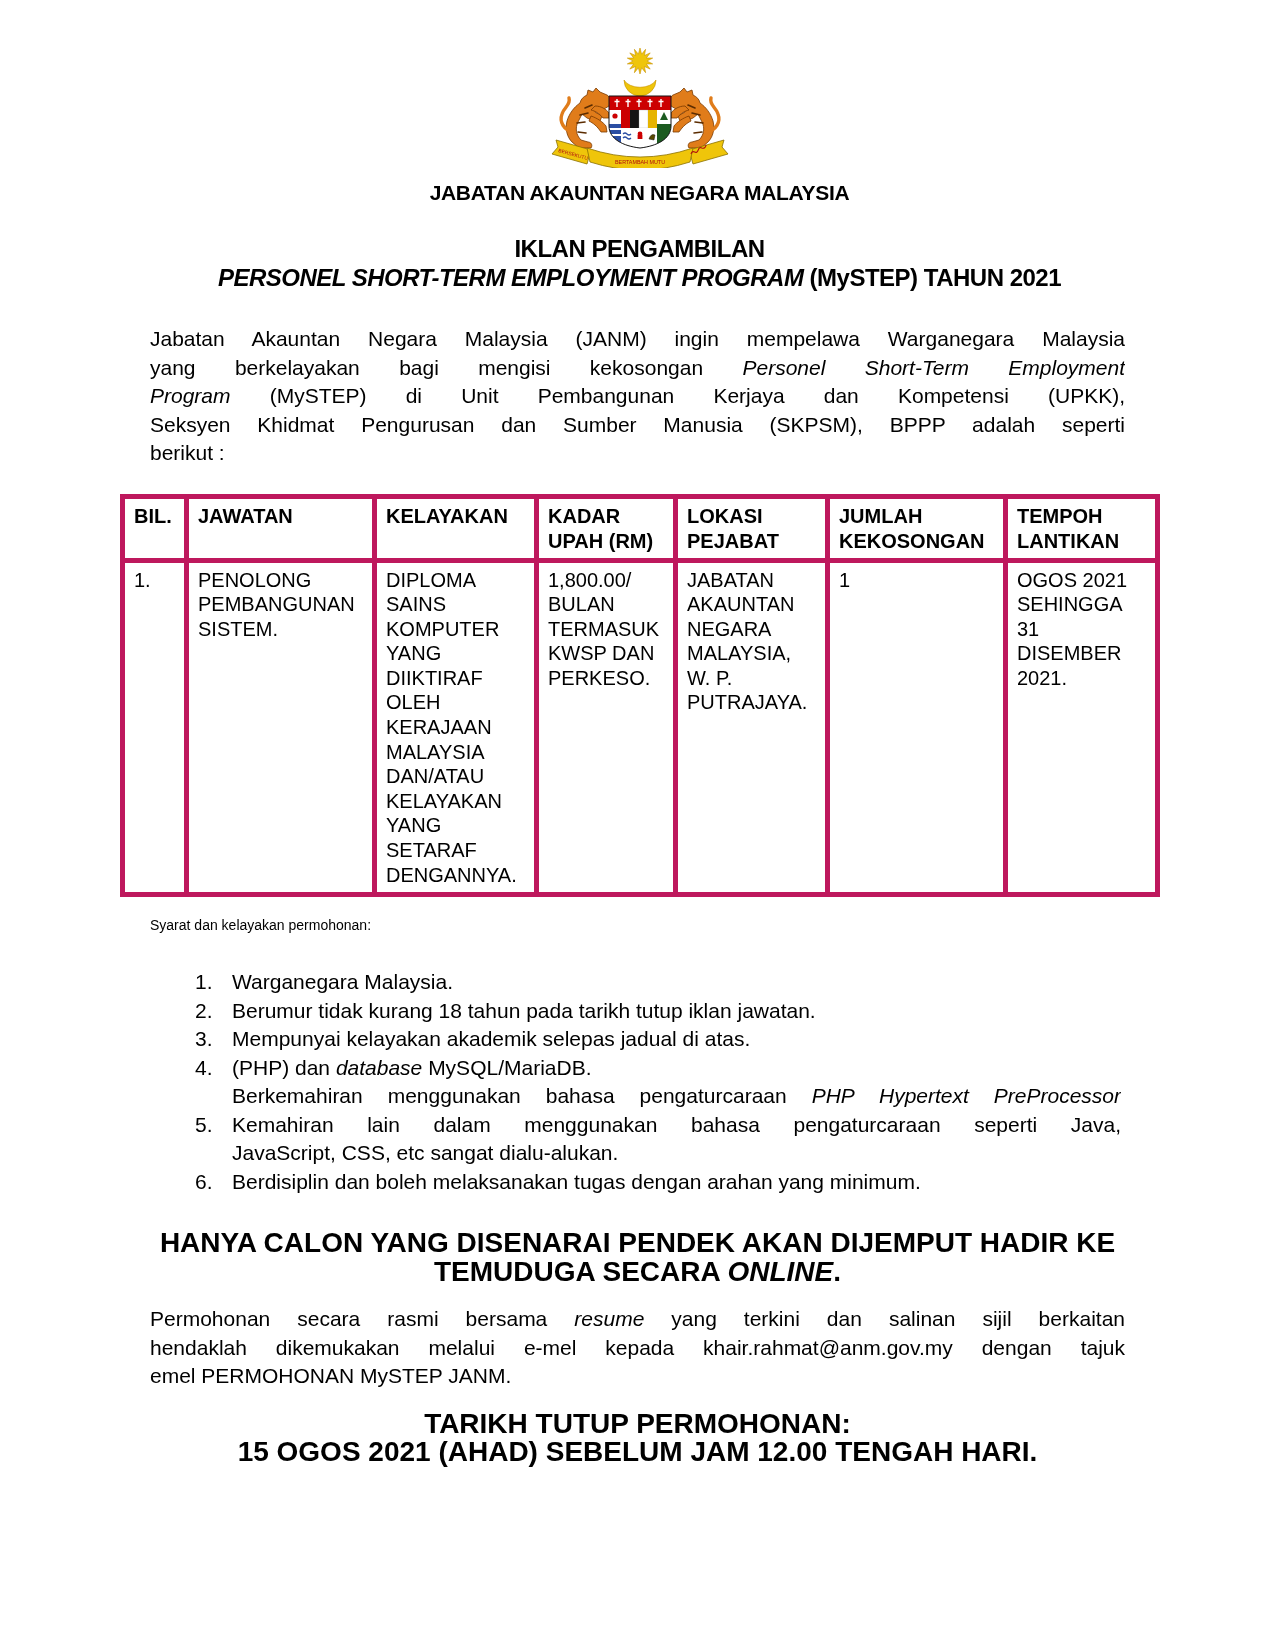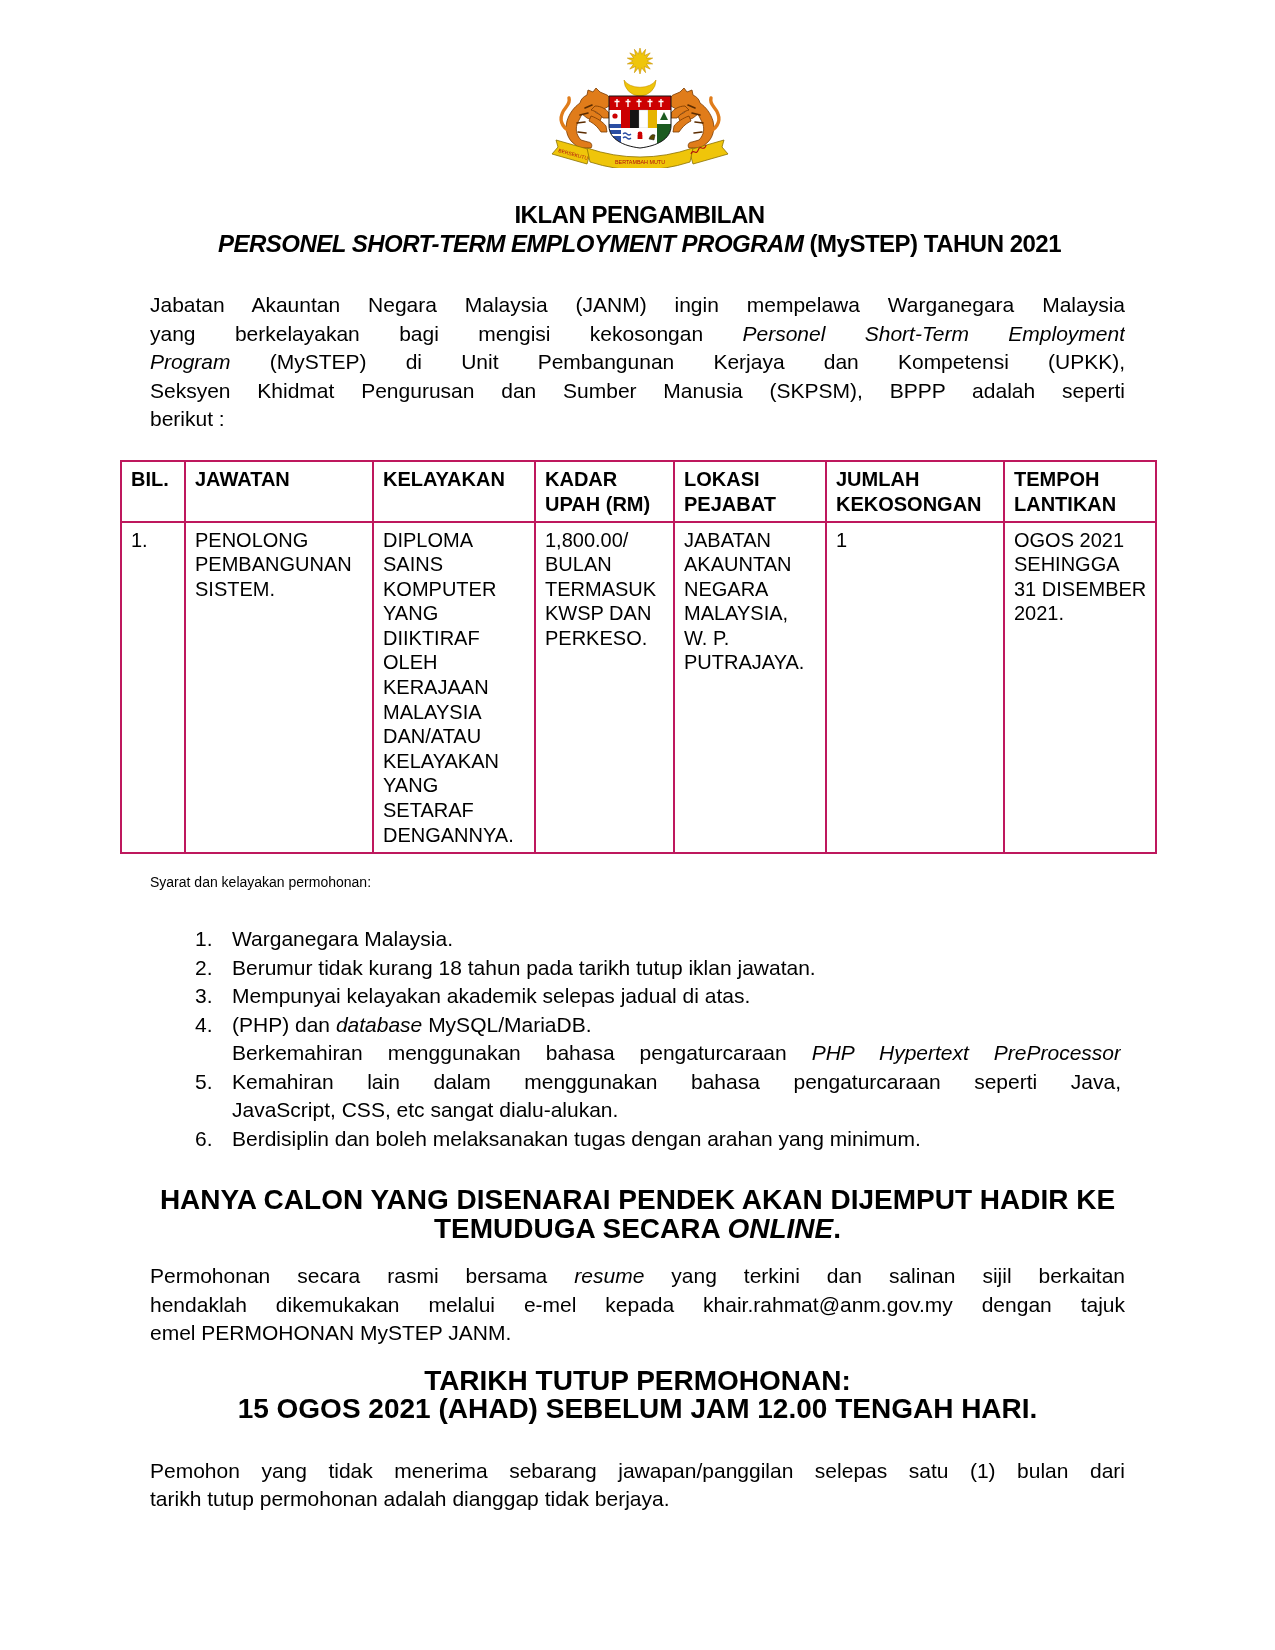--- a/index.html
+++ b/index.html
@@ -39,21 +39,21 @@
 
   .intro{margin-top:33px;}
 
   
   table.vac{
     margin-top:26px;
     border-collapse:collapse;table-layout:fixed;
     width:1035px;
   }
   table.vac th,table.vac td{
-    border:2px solid #be185d;
+    border:5px solid #be185d;
     vertical-align:top;
     white-space:pre-line;
     font-size:20px;
     padding:5px 6px 4px 9px;
   }
   table.vac th{font-weight:bold;text-align:left;line-height:25px;height:49px;}
   table.vac td{line-height:24.6px;height:320px;}
 
   
   .syarat{margin-top:14px;font-size:14px;line-height:28.5px;}
@@ -161,20 +161,21 @@
           <path fill="#EFC50A" stroke="#8A7000" stroke-width="0.8" d="M11,96 L46,106 L42,120 L7,110 L13,103 Z"></path>
           <path fill="#EFC50A" stroke="#8A7000" stroke-width="0.8" d="M179,96 L144,106 L148,120 L183,110 L177,103 Z"></path>
           <path fill="#EFC50A" stroke="#8A7000" stroke-width="0.8" d="M42,104 Q95,122 148,104 L145,118 Q95,134 45,118 Z"></path>
           <text x="13" y="108" font-size="5" fill="#B01010" transform="rotate(15 13 108)" font-family="Liberation Sans, sans-serif">BERSEKUTU</text>
           <text x="95" y="120" text-anchor="middle" font-size="5.4" fill="#B01010" font-family="Liberation Sans, sans-serif">BERTAMBAH MUTU</text>
           <path d="M146,110 q2,-3 4,-1 q2,2 4,-1 q2,-3 4,-1 q3,2 5,-2" fill="none" stroke="#B01010" stroke-width="1.1" transform="rotate(-15 146 110)"></path>
         </g>
       </svg>
     </div>
 
+    <div class="org">JABATAN AKAUNTAN NEGARA MALAYSIA</div>
 
     <div class="titleblock">
       <div class="title-line">IKLAN PENGAMBILAN</div>
       <div class="title-line"><span class="it">PERSONEL SHORT-TERM EMPLOYMENT PROGRAM</span><span> (MySTEP) TAHUN 2021</span></div>
     </div>
 
     <div class="textblock intro">
         <div class="ln j"><span>Jabatan Akauntan Negara Malaysia (JANM) ingin mempelawa Warganegara Malaysia</span></div>
         <div class="ln j"><span>yang berkelayakan bagi mengisi kekosongan </span><span class="it">Personel Short-Term Employment</span></div>
         <div class="ln j"><span class="it">Program</span><span> (MySTEP) di Unit Pembangunan Kerjaya dan Kompetensi (UPKK),</span></div>
@@ -282,19 +283,15 @@
         <div class="ln j"><span>Permohonan secara rasmi bersama </span><span class="it">resume</span><span> yang terkini dan salinan sijil berkaitan</span></div>
         <div class="ln j"><span>hendaklah dikemukakan melalui e-mel kepada khair.rahmat@anm.gov.my dengan tajuk</span></div>
         <div class="ln"><span>emel PERMOHONAN MySTEP JANM.</span></div>
       </div>
 
     <div class="centerbold deadline">
       <div class="cln">TARIKH TUTUP PERMOHONAN:</div>
       <div class="cln">15 OGOS 2021 (AHAD) SEBELUM JAM 12.00 TENGAH HARI.</div>
     </div>
 
-    <div class="textblock disclaimer">
-        <div class="ln j"><span>Pemohon yang tidak menerima sebarang jawapan/panggilan selepas satu (1) bulan dari</span></div>
-        <div class="ln"><span>tarikh tutup permohonan adalah dianggap tidak berjaya.</span></div>
-      </div>
 
   </div>
 </div>
 
 </body></html>

